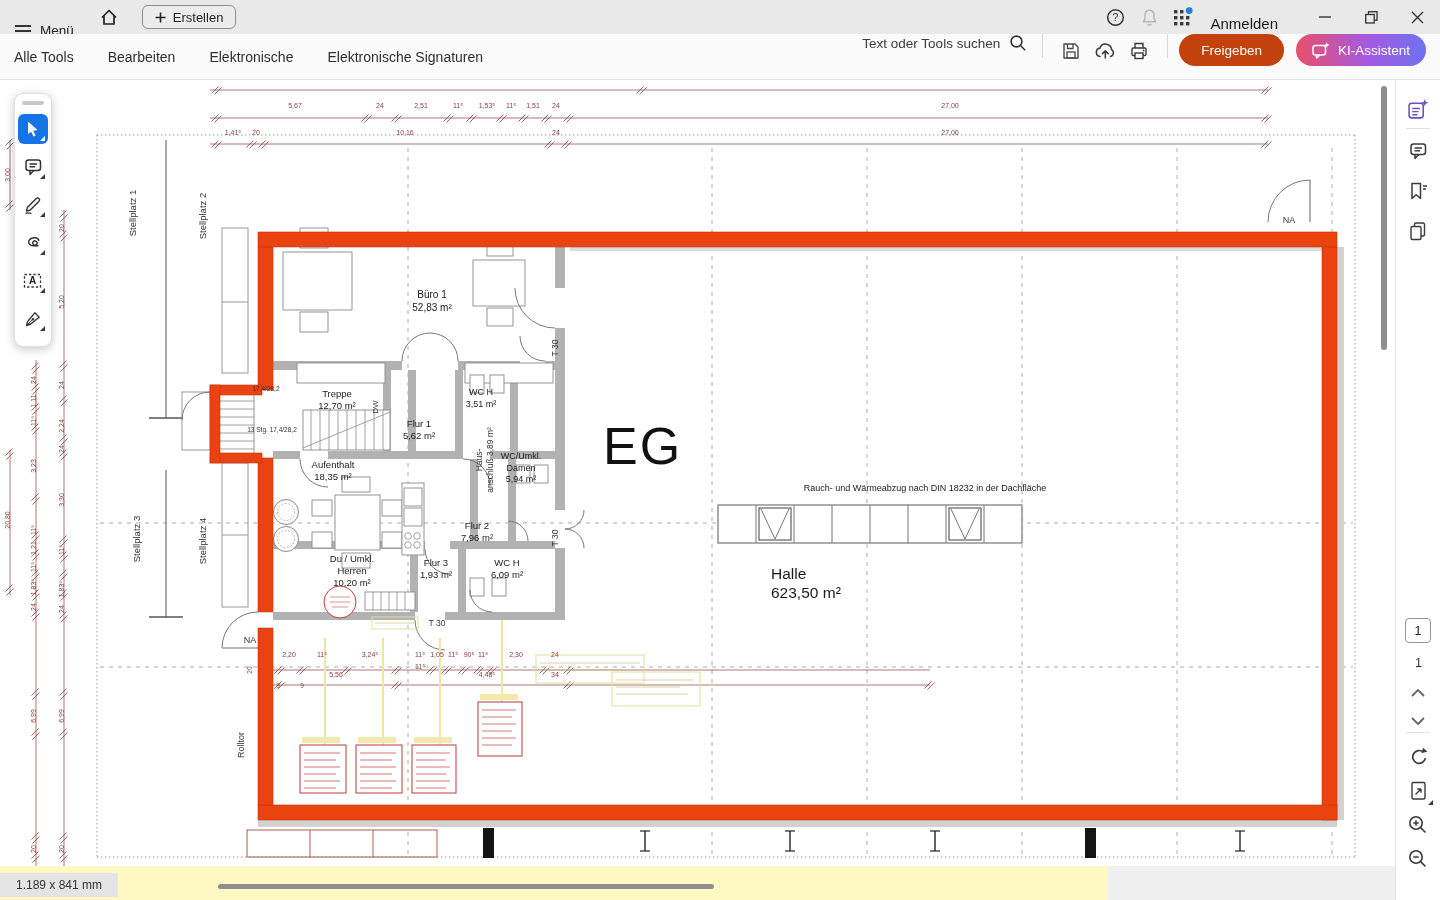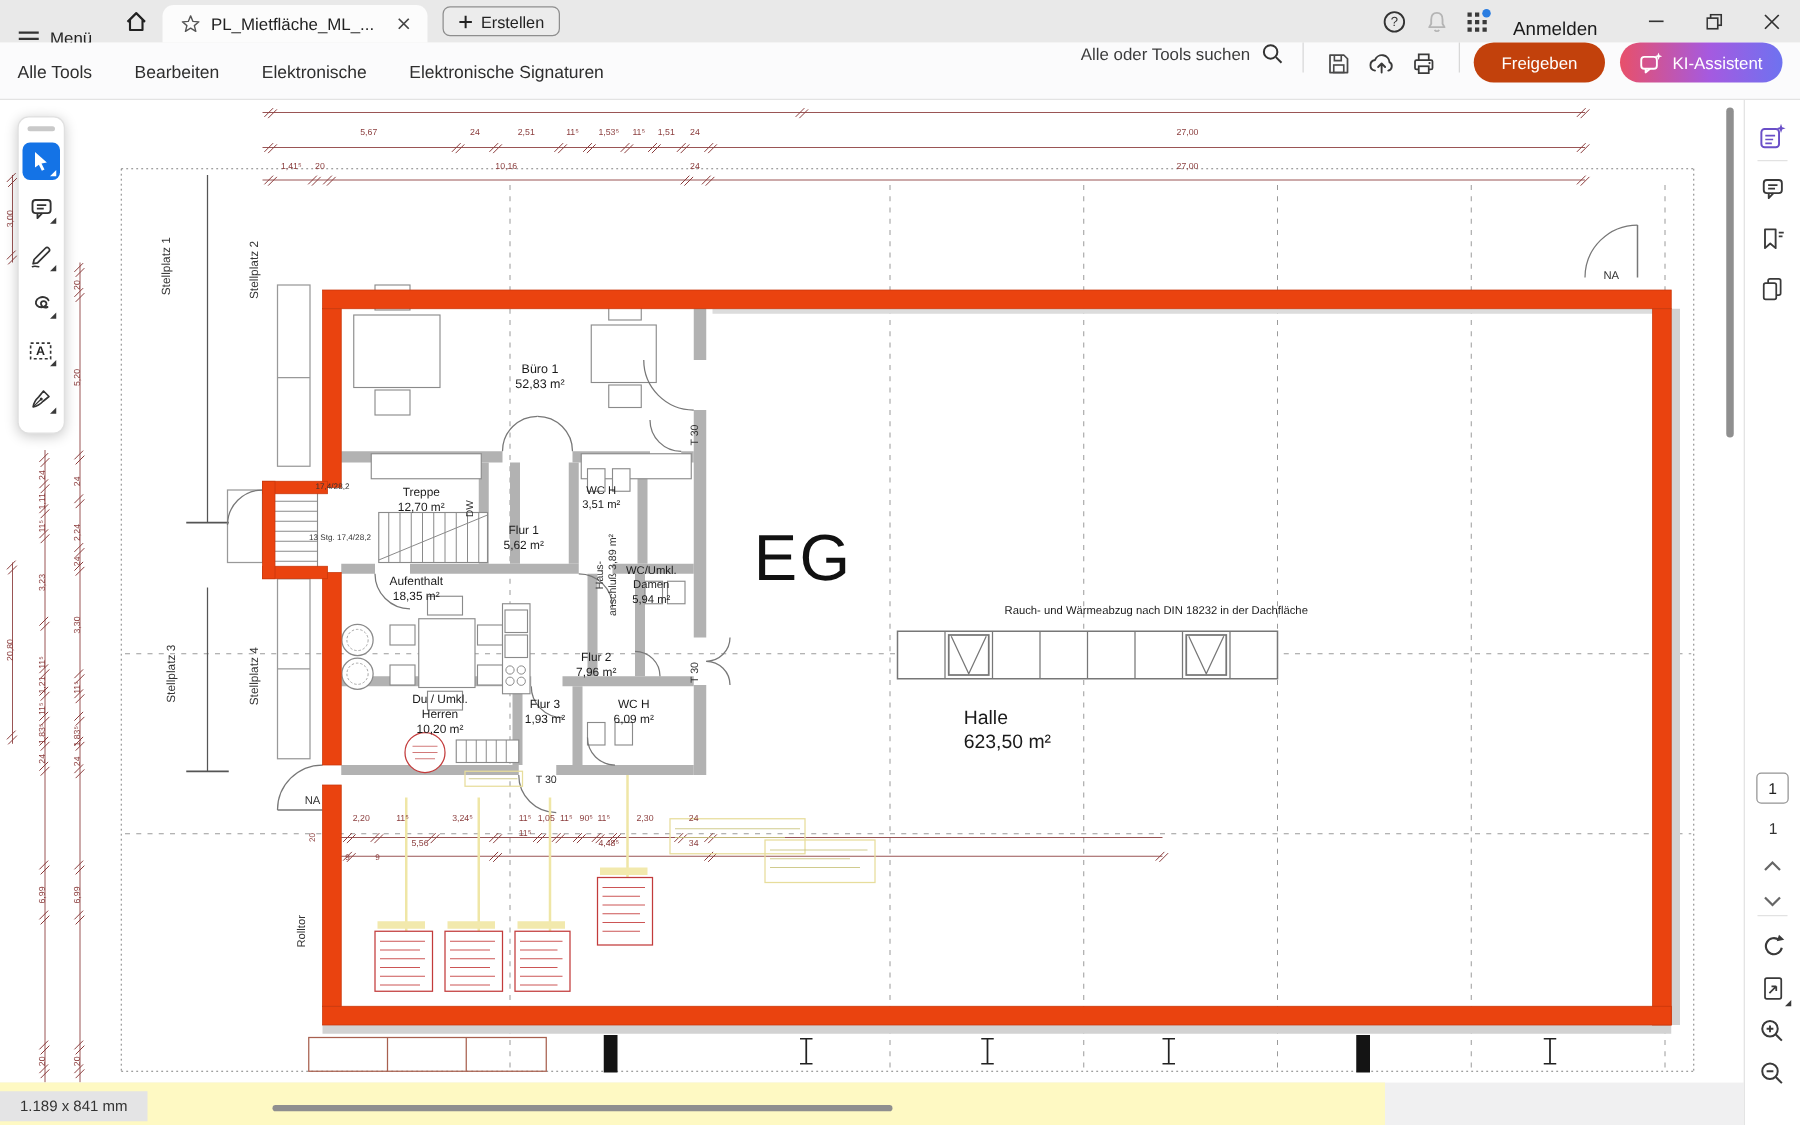--- a/index.html
+++ b/index.html
@@ -56,31 +56,20 @@
     <svg width="18" height="14" viewBox="0 0 18 14">
         <path d="M1 2h16M1 7h16M1 12h16" stroke="#333" stroke-width="1.8" fill="none"></path>
       </svg>
     <span>Menü</span>
   </button>
   <button class="home-btn">
     <svg width="20" height="20" viewBox="0 0 20 20">
         <path d="M3 10.5 L10 3.5 L17 10.5 M5 9 V17 H15 V9" stroke="#222" stroke-width="1.7" fill="none" stroke-linejoin="round"></path>
       </svg>
   </button>
-  <div class="tab">
-    <svg width="17" height="17" viewBox="0 0 20 20">
-        <path d="M10 2 L12.2 7.2 L17.8 7.6 L13.5 11.2 L14.9 16.6 L10 13.6 L5.1 16.6 L6.5 11.2 L2.2 7.6 L7.8 7.2 Z" stroke="#555" stroke-width="1.3" fill="none" stroke-linejoin="round"></path>
-      </svg>
-    <span class="tab-title">PL_Mietfläche_ML_...</span>
-    <button class="tab-close">
-      <svg width="10" height="10" viewBox="0 0 10 10">
-          <path d="M1 1 L9 9 M9 1 L1 9" stroke="#444" stroke-width="1.4"></path>
-        </svg>
-    </button>
-  </div>
   <button class="create-btn">
     <svg width="11" height="11" viewBox="0 0 11 11">
         <path d="M5.5 0.5 V10.5 M0.5 5.5 H10.5" stroke="#222" stroke-width="1.6"></path>
       </svg>
     <span>Erstellen</span>
   </button>
   <div class="tb-right">
     <button class="icon-btn">
       <svg width="19" height="19" viewBox="0 0 19 19">
           <circle cx="9.5" cy="9.5" r="7.8" stroke="#333" stroke-width="1.5" fill="none"></circle>
@@ -127,21 +116,21 @@
     </button>
   </div>
 </div>
 
 <div class="toolbar">
   <button class="tb-item">Alle Tools</button>
   <button class="tb-item">Bearbeiten</button>
   <button class="tb-item">Elektronische</button>
   <button class="tb-item">Elektronische Signaturen</button>
   <div class="search-field">
-    <span>Alle oder Tools suchen</span>
+    <span>Text oder Tools suchen</span>
     <svg width="18" height="18" viewBox="0 0 18 18">
         <circle cx="7.5" cy="7.5" r="5.4" stroke="#333" stroke-width="1.6" fill="none"></circle>
         <path d="M11.7 11.7 L16.2 16.2" stroke="#333" stroke-width="1.6"></path>
       </svg>
   </div>
   <div class="vsep"></div>
   <button class="icon-btn">
     <svg width="20" height="20" viewBox="0 0 20 20">
         <path d="M3 3 H14 L17 6 V17 H3 Z" stroke="#4a4a4a" stroke-width="1.4" fill="none" stroke-linejoin="round"></path>
         <path d="M6.5 3 V7.5 H12 V3" stroke="#4a4a4a" stroke-width="1.3" fill="none"></path>

